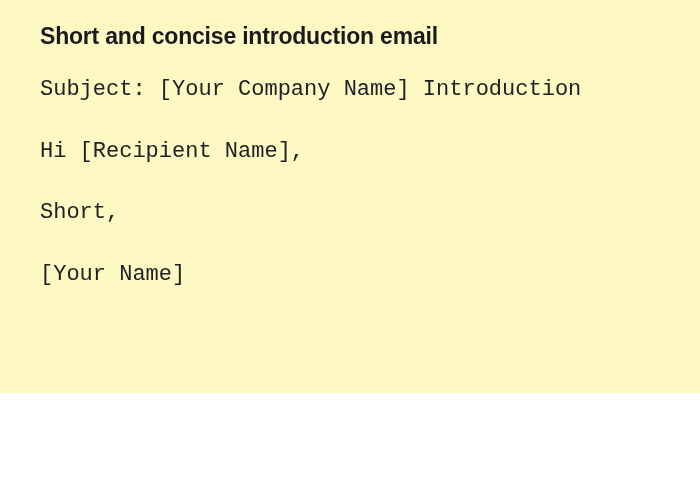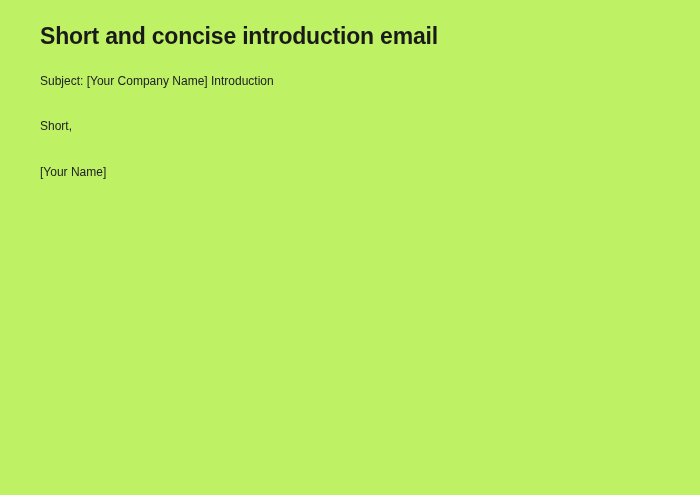--- a/index.html
+++ b/index.html
@@ -10,51 +10,53 @@
   body {
     width: 700px;
     height: 495px;
     font-family: "Liberation Sans", sans-serif;
     color: #202124;
     overflow: hidden;
   }
   .doc {
     box-sizing: border-box;
     width: 700px;
-    height: 495px;
+    height: 393px;
     padding: 22px 40px 0 40px;
-    background: #bef264;
+    background: #fef9c3;
   }
   .doc-title {
     font-size: 23px;
     font-weight: bold;
     line-height: 1.3;
     letter-spacing: -0.2px;
     color: #1a1a1a;
     margin: 0 0 20px 0;
   }
   .doc-para {
-    font-size: 12px;
+    font-size: 22px;
     line-height: 1.62;
     color: #202124;
     margin: 0 0 26px 0;
     max-width: 590px;
     font-weight: 400;
+    font-family: Liberation Mono, monospace;
   }
   .doc-para:last-child {
     margin-bottom: 16px;
   }
 </style>
 </head>
 <body>
 
 <div class="doc">
   <h1 class="doc-title">Short and concise introduction email</h1>
 
   <p class="doc-para">Subject: [Your Company Name] Introduction</p>
 
+  <p class="doc-para">Hi [Recipient Name],</p>
 
 
 
   <p class="doc-para">Short,</p>
 
   <p class="doc-para">[Your Name]</p>
 </div>
 
 </body></html>

